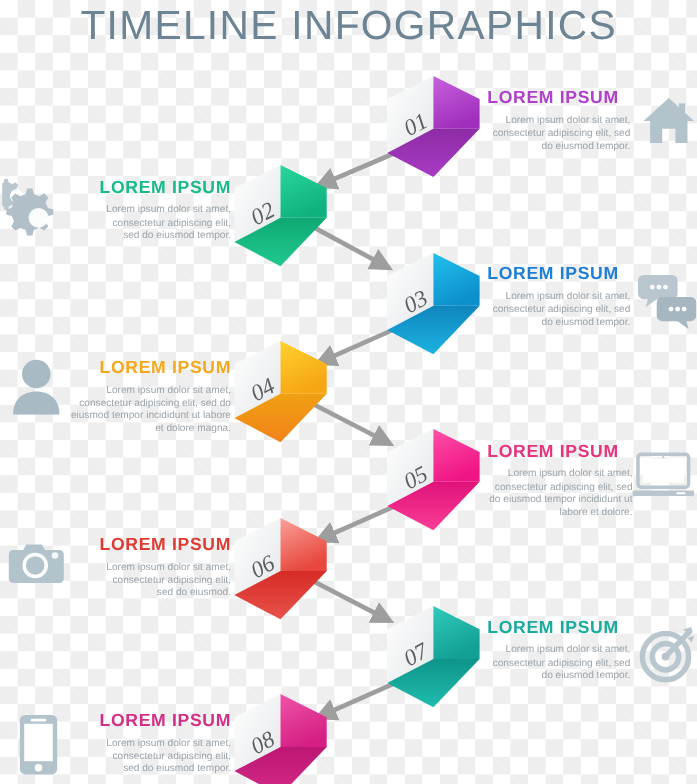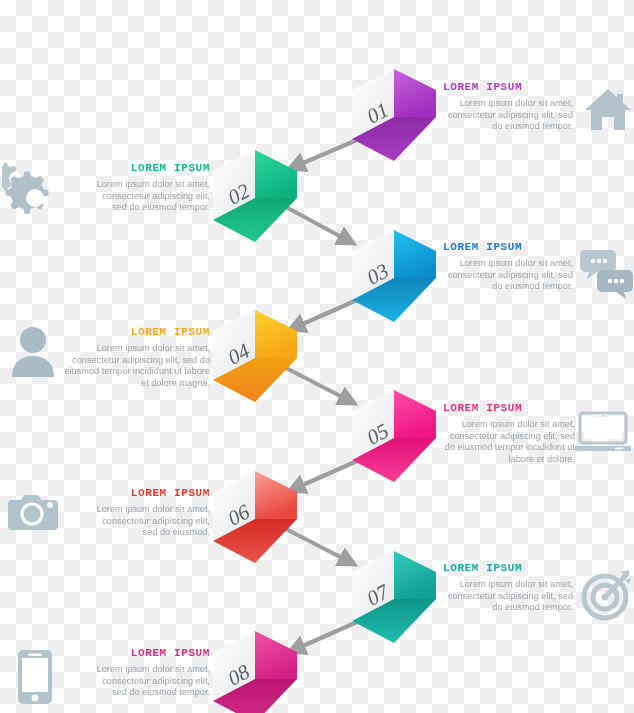--- a/index.html
+++ b/index.html
@@ -34,40 +34,41 @@
     font-size:21px;color:#5a5f63;font-style:italic;
     font-family:"Liberation Serif", serif;
     transform:rotate(-28deg);
     letter-spacing:0px;
     pointer-events:none;
   }
 
   
   .txt{position:absolute;}
   .txt .head{
-    font-size:11px;font-weight:700;letter-spacing:.6px;margin:0 0 5px 0;
-    font-family:Liberation Mono, monospace;
+    font-size:16px;font-weight:700;letter-spacing:.6px;margin:0 0 5px 0;
+    font-family:Liberation Sans, sans-serif;
   }
   .txt .body{
     font-size:9.2px;line-height:11.6px;color:#9aa4ab;
     font-family:"Liberation Sans", sans-serif;
     text-align:right;
   }
   .txt.right{text-align:right;}
   .txt.left{text-align:left;}
 
   
   .icon{position:absolute;color:#b9c6ce;}
   .icon svg{display:block;}
 </style>
 </head>
 <body>
 
 <div id="stage">
 
+  <div class="title">TIMELINE INFOGRAPHICS</div>
 
   <svg class="arrows" viewBox="0 0 634 713">
     <defs>
       <marker id="ah" markerWidth="5" markerHeight="5" refX="2.2" refY="2.5" orient="auto" markerUnits="strokeWidth">
         <path d="M0,0 L5,2.5 L0,5 z" fill="#9e9e9e"></path>
       </marker>
     </defs>
     <g stroke="#9e9e9e" stroke-width="4.2" fill="none" marker-end="url(#ah)">
       <line x1="357" y1="140" x2="296" y2="166"></line>
       <line x1="284" y1="206" x2="347" y2="240"></line>

